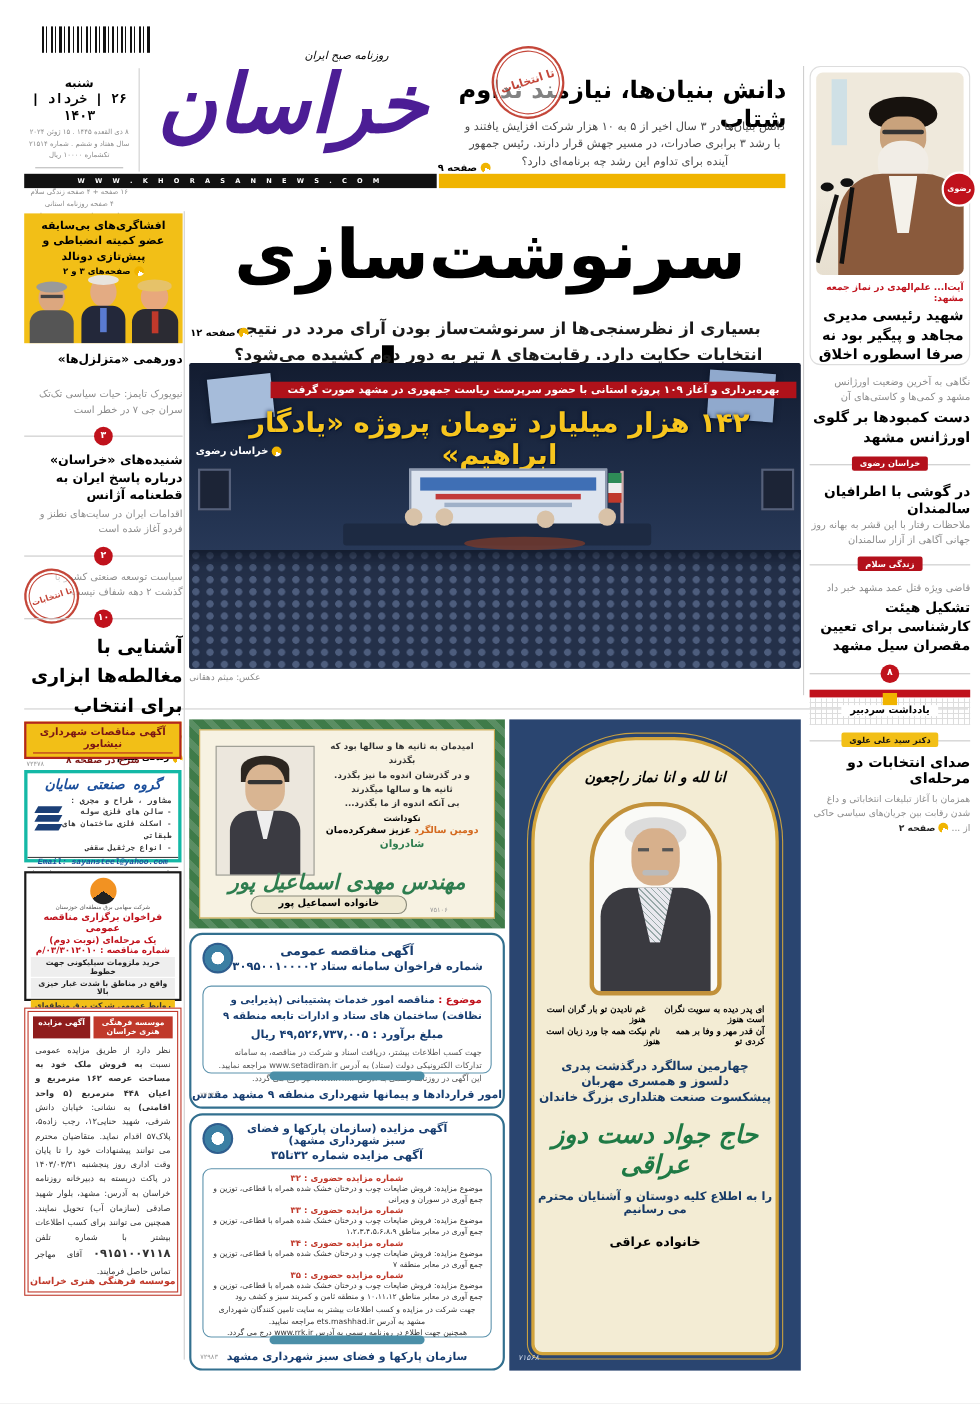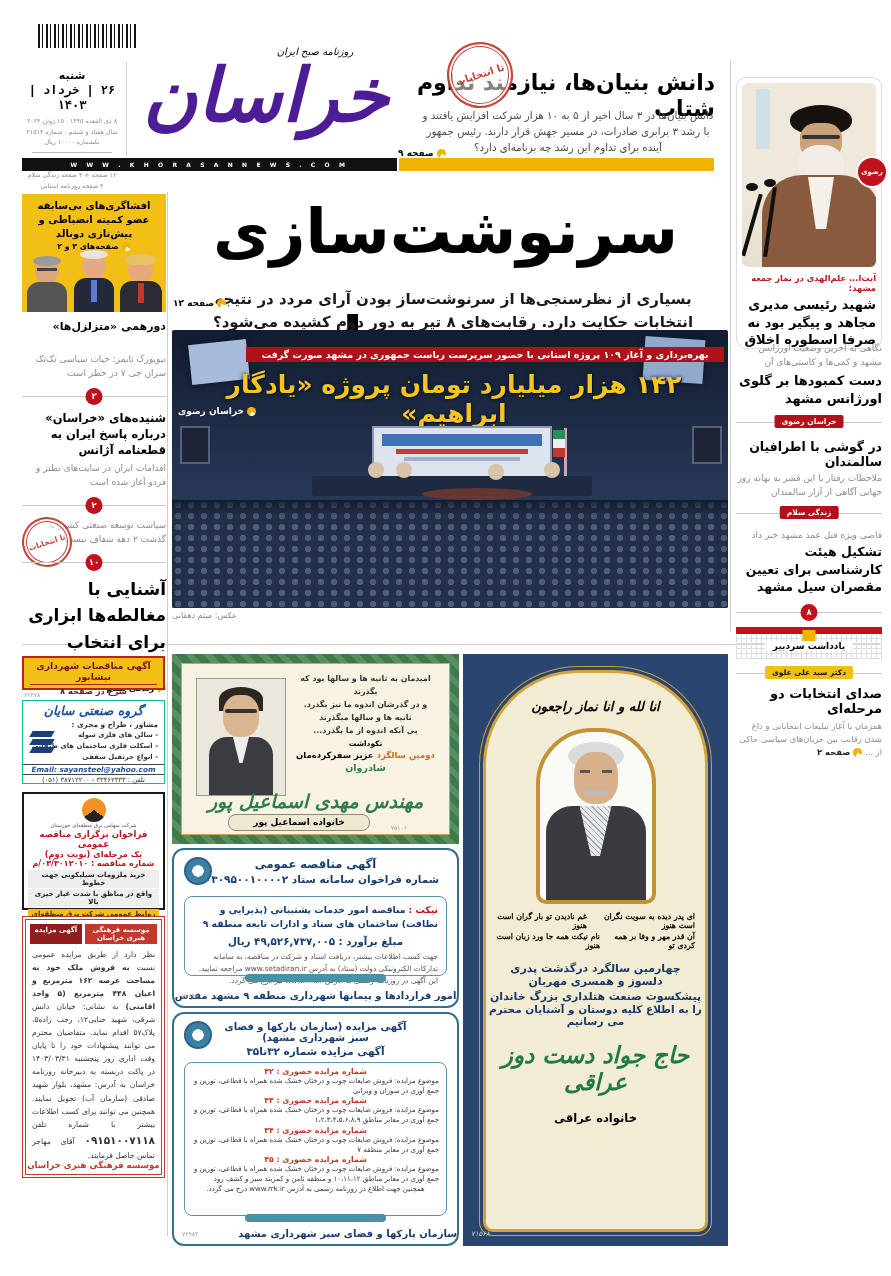--- a/index.html
+++ b/index.html
@@ -93,21 +93,21 @@
     <div class="abs" style="left:196px;top:132px;width:16px;height:16px;border-radius:50%;background:#d8c2a8;box-shadow:28px 0 0 #d8c2a8,120px 2px 0 #d8c2a8,176px 0 0 #d8c2a8;"></div>
     <div class="abs" style="left:250px;top:158px;width:110px;height:12px;background:#77392c;border-radius:50%;opacity:.8;"></div>
     <div class="abs aud" style="left:0;top:170px;width:556px;height:108px;"></div>
   </div>
   <div class="abs" style="left:172px;top:611px;font-size:8px;color:#888;">عکس: میثم دهقانی</div>
 
   <div class="abs hair" style="left:167px;top:192px;width:1px;height:1044px;"></div>
   <div class="abs hair" style="left:730px;top:60px;width:1px;height:572px;"></div>
   <div class="abs hair" style="left:22px;top:644px;width:858px;height:1px;"></div>
 
-  <div class="abs card" style="left:736px;top:60px;width:146px;height:272px;padding:5px;box-sizing:border-box;margin-top:17px;">
+  <div class="abs card" style="left:736px;top:60px;width:146px;height:272px;padding:5px;box-sizing:border-box;">
     <div style="position:relative;height:184px;border-radius:6px;overflow:hidden;background:linear-gradient(180deg,#efe9dc 0 60%,#e7dfd0 100%);">
       <div class="abs" style="left:14px;top:6px;width:14px;height:60px;background:#cfe0e6;"></div>
       <div class="abs" style="left:48px;top:22px;width:62px;height:30px;border-radius:50% 50% 45% 45%;background:#17120e;"></div>
       <div class="abs" style="left:58px;top:40px;width:42px;height:36px;border-radius:40%;background:#c9a27c;"></div>
       <div class="abs" style="left:60px;top:52px;width:38px;height:4px;background:#333;border-radius:2px;"></div>
       <div class="abs" style="left:56px;top:62px;width:46px;height:40px;border-radius:45%;background:#f1ede6;"></div>
       <div class="abs" style="left:20px;top:92px;width:118px;height:92px;border-radius:40px 40px 0 0;background:#8a5a3c;"></div>
       <div class="abs" style="left:66px;top:94px;width:26px;height:52px;background:#f4f1ea;clip-path:polygon(0 0,100% 0,70% 100%,30% 100%);"></div>
       <div class="abs" style="left:8px;top:110px;width:4px;height:64px;background:#111;transform:rotate(16deg);"></div>
       <div class="abs" style="left:26px;top:104px;width:4px;height:70px;background:#111;transform:rotate(8deg);"></div>
@@ -223,21 +223,21 @@
       <div class="abs ct" style="left:46px;top:150px;width:140px;height:15px;border:1px solid #8a8a7a;border-radius:8px;background:#efe9d2;font-size:9px;font-weight:bold;line-height:15px;">خانواده اسماعیل پور</div>
       <div class="abs" style="right:42px;bottom:3px;font-size:6px;color:#999;">۷۵۱۰۶</div>
     </div>
   </div>
 
   <div class="abs muni" style="left:172px;top:848px;width:287px;height:160px;">
     <div class="abs" style="left:10px;top:7px;width:28px;height:28px;border-radius:50%;background:radial-gradient(circle at 50% 50%,#fff 0 28%,#3b7fa3 30% 60%,#2f5e8e 62%);"></div>
     <div class="ct" style="font-size:11.5px;font-weight:800;color:#173d70;padding-top:7px;">آگهی مناقصه عمومی</div>
     <div class="ct" style="font-size:10.5px;font-weight:800;color:#173d70;margin-top:2px;">شماره فراخوان سامانه ستاد ۲۰۰۳۰۹۵۰۰۱۰۰۰۰۲</div>
     <div class="inner abs" style="left:10px;right:10px;top:46px;bottom:30px;padding:6px 8px;box-sizing:border-box;">
-      <div class="rt" style="font-size:9.3px;line-height:1.5;"><b style="color:#c0121c;">نیکت :</b> <b style="color:#173d70;">مناقصه امور خدمات پشتیبانی (پذیرایی و نظافت) ساختمان های ستاد و ادارات تابعه منطقه ۹</b></div>
+      <div class="rt" style="font-size:9.3px;line-height:1.5;"><b style="color:#c0121c;">موضوع :</b> <b style="color:#173d70;">مناقصه امور خدمات پشتیبانی (پذیرایی و نظافت) ساختمان های ستاد و ادارات تابعه منطقه ۹</b></div>
       <div class="ct" style="font-size:10.3px;font-weight:800;color:#173d70;margin-top:4px;">مبلغ برآورد : ۴۹,۵۲۶,۷۳۷,۰۰۵ ریال</div>
       <div class="rt" style="font-size:7.4px;color:#555;line-height:1.6;margin-top:4px;">جهت کسب اطلاعات بیشتر، دریافت اسناد و شرکت در مناقصه، به سامانه تدارکات الکترونیکی دولت (ستاد) به آدرس www.setadiran.ir مراجعه نمایید. این آگهی در روزنامه رسمی به آدرس www.rrk.ir نیز درج می گردد.</div>
     </div>
     <div class="abs" style="left:25%;bottom:24px;width:50%;height:8px;background:#4b8fa8;border-radius:4px;"></div>
     <div class="abs ct" style="left:0;right:0;bottom:5px;font-size:10px;font-weight:800;color:#173d70;">امور قراردادها و پیمانها شهرداری منطقه ۹ مشهد مقدس</div>
     <div class="abs" style="left:8px;bottom:7px;font-size:6px;color:#999;">۷۴۶۴۳</div>
   </div>
 
   <div class="abs muni" style="left:172px;top:1012px;width:287px;height:234px;">
     <div class="abs" style="left:10px;top:7px;width:28px;height:28px;border-radius:50%;background:radial-gradient(circle at 50% 50%,#fff 0 28%,#3b7fa3 30% 60%,#2f5e8e 62%);"></div>
@@ -245,24 +245,25 @@
     <div class="ct" style="font-size:10.5px;font-weight:800;color:#173d70;margin-top:2px;">آگهی مزایده شماره ۳۲تا۳۵</div>
     <div class="inner abs" style="left:10px;right:10px;top:48px;bottom:28px;padding:4px 7px;box-sizing:border-box;">
       <div class="ct" style="font-size:7.8px;font-weight:bold;color:#c0392b;">شماره مزایده حضوری : ۳۲</div>
       <div class="rt" style="font-size:7px;color:#333;line-height:1.45;">موضوع مزایده: فروش ضایعات چوب و درختان خشک شده همراه با قطاعی، توزین و جمع آوری در سوران و ویرانی</div>
       <div class="ct" style="font-size:7.8px;font-weight:bold;color:#c0392b;">شماره مزایده حضوری : ۳۳</div>
       <div class="rt" style="font-size:7px;color:#333;line-height:1.45;">موضوع مزایده: فروش ضایعات چوب و درختان خشک شده همراه با قطاعی، توزین و جمع آوری در معابر مناطق ۱،۲،۳،۴،۵،۶،۸،۹</div>
       <div class="ct" style="font-size:7.8px;font-weight:bold;color:#c0392b;">شماره مزایده حضوری : ۳۴</div>
       <div class="rt" style="font-size:7px;color:#333;line-height:1.45;">موضوع مزایده: فروش ضایعات چوب و درختان خشک شده همراه با قطاعی، توزین و جمع آوری در معابر منطقه ۷</div>
       <div class="ct" style="font-size:7.8px;font-weight:bold;color:#c0392b;">شماره مزایده حضوری : ۳۵</div>
       <div class="rt" style="font-size:7px;color:#333;line-height:1.45;">موضوع مزایده: فروش ضایعات چوب و درختان خشک شده همراه با قطاعی، توزین و جمع آوری در معابر مناطق ۱۰،۱۱،۱۲ و منطقه ثامن و کمربند سبز و کشف رود</div>
+      <div class="ct" style="font-size:7px;color:#333;line-height:1.5;margin-top:2px;">جهت شرکت در مزایده و کسب اطلاعات بیشتر به سایت تامین کنندگان شهرداری مشهد به آدرس ets.mashhad.ir مراجعه نمایید.</div>
       <div class="ct" style="font-size:7px;color:#333;line-height:1.5;">همچنین جهت اطلاع در روزنامه رسمی به آدرس www.rrk.ir درج می گردد.</div>
     </div>
     <div class="abs" style="left:25%;bottom:22px;width:50%;height:8px;background:#4b8fa8;border-radius:4px;"></div>
-    <div class="abs ct" style="left:0;right:0;bottom:5px;font-size:10px;font-weight:800;color:#173d70;text-align:right;">سازمان پارکها و فضای سبز شهرداری مشهد</div>
+    <div class="abs ct" style="left:0;right:0;bottom:5px;font-size:10px;font-weight:800;color:#173d70;">سازمان پارکها و فضای سبز شهرداری مشهد</div>
     <div class="abs" style="left:8px;bottom:7px;font-size:6px;color:#999;">۷۲۹۸۳</div>
   </div>
 
   <div class="abs navybox" style="left:463px;top:654px;width:265px;height:592px;">
     <div class="abs creampanel" style="left:20px;top:16px;right:20px;bottom:14px;">
       <div class="ct" style="font-size:13px;font-weight:bold;font-style:italic;margin-top:26px;font-family:'DejaVu Serif',serif;">انا لله و انا نماز راجعون</div>
       <div class="goldarch" style="width:112px;height:168px;margin:14px auto 8px;position:relative;">
         <div class="abs" style="left:28px;top:10px;width:56px;height:28px;border-radius:50%;background:#dcdcdc;"></div>
         <div class="abs" style="left:34px;top:20px;width:44px;height:52px;border-radius:42%;background:#d7b08c;"></div>
         <div class="abs" style="left:40px;top:38px;width:10px;height:3px;background:#555;box-shadow:22px 0 0 #555;"></div>
@@ -273,35 +274,35 @@
       <div style="display:flex;justify-content:space-between;padding:0 10px;">
         <span style="font-size:7.8px;font-weight:bold;font-family:'DejaVu Serif',serif;">ای پدر دیده به سویت نگران است هنوز</span>
         <span style="font-size:7.8px;font-weight:bold;font-family:'DejaVu Serif',serif;">غم نادیدن تو بار گران است هنوز</span>
       </div>
       <div style="display:flex;justify-content:space-between;padding:2px 10px 0;">
         <span style="font-size:7.8px;font-weight:bold;font-family:'DejaVu Serif',serif;">آن قدر مهر و وفا بر همه کردی تو</span>
         <span style="font-size:7.8px;font-weight:bold;font-family:'DejaVu Serif',serif;">نام نیکت همه جا ورد زبان است هنوز</span>
       </div>
       <div class="ct" style="font-size:11px;font-weight:800;color:#173a66;margin-top:12px;padding:0 10px;">چهارمین سالگرد درگذشت پدری دلسوز و همسری مهربان</div>
       <div class="ct" style="font-size:11px;font-weight:800;color:#173a66;margin-top:2px;">پیشکسوت صنعت هتلداری بزرگ خاندان</div>
+      <div class="ct" style="font-size:23px;font-weight:bold;font-style:italic;color:#1f7a45;margin:14px 4px 10px;font-family:'DejaVu Serif',serif;">حاج جواد دست دوز عراقی</div>
       <div class="ct" style="font-size:10.5px;font-weight:800;color:#173a66;">را به اطلاع کلیه دوستان و آشنایان محترم می رسانیم</div>
-      <div class="ct" style="font-size:23px;font-weight:bold;font-style:italic;color:#1f7a45;margin:14px 4px 10px;font-family:'DejaVu Serif',serif;">حاج جواد دست دوز عراقی</div>
       <div class="ct" style="font-size:11.5px;font-weight:800;margin-top:16px;">خانواده عراقی</div>
     </div>
     <div class="abs" style="left:8px;bottom:8px;font-size:7px;color:#c9d4e8;font-style:italic;">۷۱۵۶۸</div>
   </div>
 
   <div class="abs" style="left:22px;top:656px;width:143px;height:34px;background:#f2bf17;border:2px solid #b3261e;box-sizing:border-box;">
     <div class="ct" style="font-size:9.3px;font-weight:800;color:#7a1515;padding-top:2px;">آگهی مناقصات شهرداری نیشابور</div>
     <div style="border-top:1px solid #b3261e;margin:2px 6px 0;"></div>
     <div class="ct" style="font-size:8.3px;font-weight:800;color:#7a1515;margin-top:1px;">شرح در صفحه ۸</div>
   </div>
   <div class="abs" style="left:24px;top:691px;font-size:6px;color:#999;">۷۲۴۷۸</div>
 
-  <div class="abs" style="left:22px;top:700px;width:143px;height:84px;border:1px solid #14b8a6;background:#fff;box-sizing:border-box;">
+  <div class="abs" style="left:22px;top:700px;width:143px;height:84px;border:3px solid #14b8a6;background:#fff;box-sizing:border-box;font-family:Liberation Mono, monospace;">
     <div class="ct" style="font-size:12.5px;font-weight:800;color:#1b4f9c;padding-top:2px;font-style:italic;">گروه صنعتی سایان</div>
     <div class="rt" style="font-size:7.3px;font-weight:bold;color:#333;margin:2px 6px 0;">مشاور ، طراح و مجری :</div>
     <div class="abs" style="left:8px;top:30px;">
       <div style="width:22px;height:6px;background:#1b3f77;transform:skewX(-30deg);margin-bottom:2px;"></div>
       <div style="width:22px;height:6px;background:#1b3f77;transform:skewX(-30deg);margin-bottom:2px;"></div>
       <div style="width:22px;height:6px;background:#1b3f77;transform:skewX(-30deg);"></div>
     </div>
     <div class="rt" style="font-size:6.9px;font-weight:bold;color:#333;line-height:1.6;margin:1px 6px 0;">- سالن های فلزی سوله</div>
     <div class="rt" style="font-size:6.9px;font-weight:bold;color:#333;line-height:1.6;margin:0 6px;">- اسکلت فلزی ساختمان های طبقاتی</div>
     <div class="rt" style="font-size:6.9px;font-weight:bold;color:#333;line-height:1.6;margin:0 6px;">- انواع جرثقیل سقفی</div>

